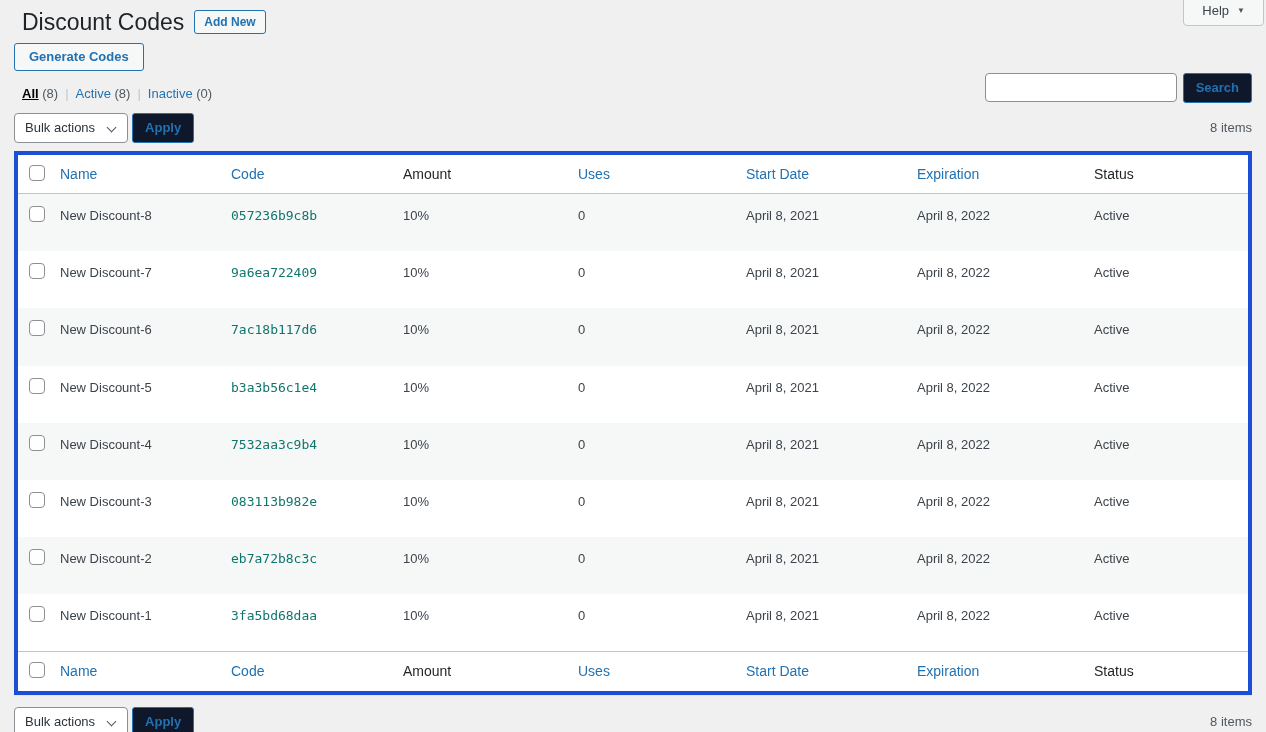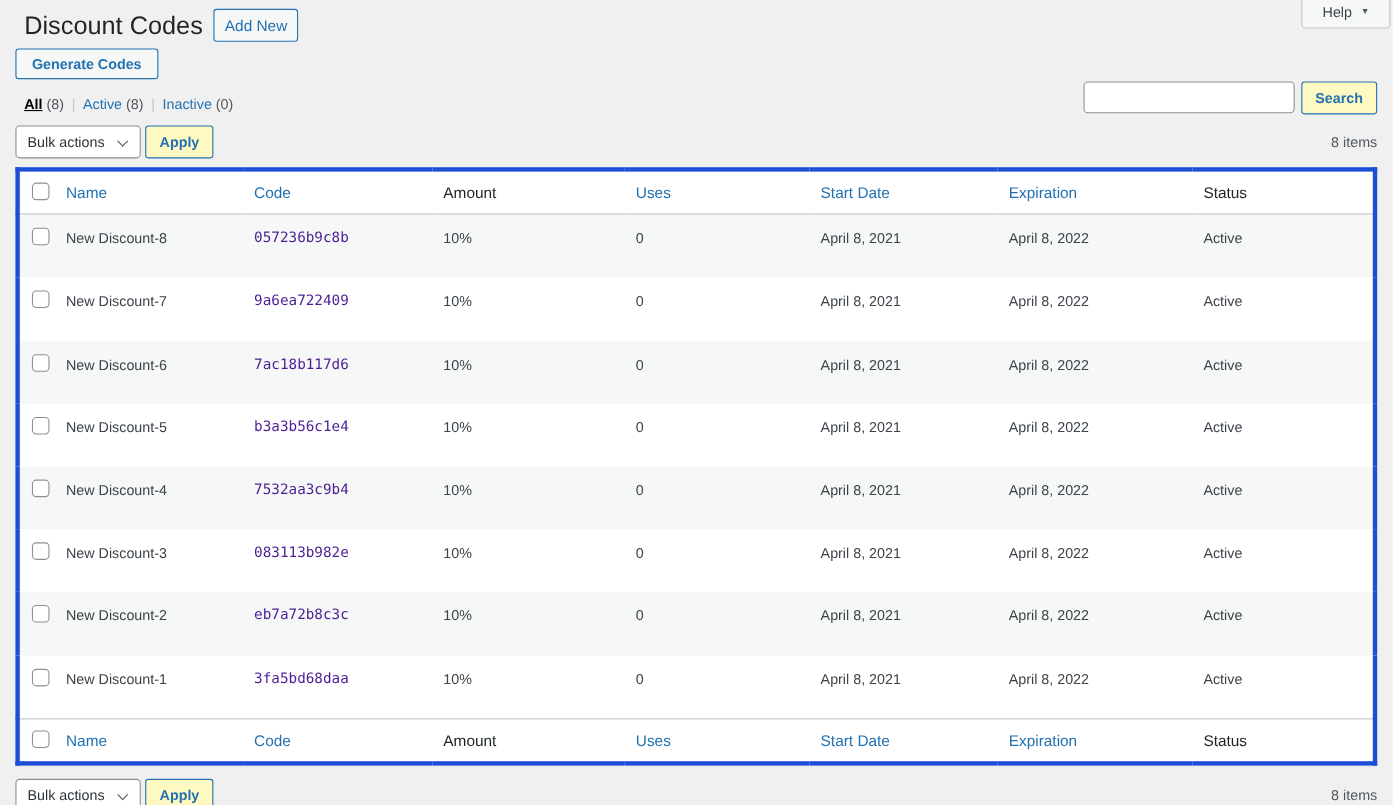--- a/index.html
+++ b/index.html
@@ -26,23 +26,23 @@
 
   .wrap { padding: 0 14px; position: relative; }
 
   .title-row { display: flex; align-items: center; gap: 10px; padding-top: 8px; }
   h1.page-title {
     margin: 0; padding-left: 8px;
     font-size: 23px; font-weight: 400; line-height: 1.25; color: #1d2327;
   }
   .page-title-action {
     display: inline-flex; align-items: center;
-    padding: 3px 9px; height: 30px;
+    padding: 3px 9px; height: 24px;
     background: #f6f7f7; border: 1px solid #2271b1; border-radius: 3px;
-    color: #2271b1; font-size: 14px; font-weight: 400; text-decoration: none; cursor: pointer;
+    color: #2271b1; font-size: 12px; font-weight: 700; text-decoration: none; cursor: pointer;
   }
   .generate-btn {
     display: inline-flex; align-items: center; margin-top: 6px; height: 28px;
     padding: 0 14px;
     background: #f6f7f7; border: 1px solid #2271b1; border-radius: 3px;
     color: #2271b1; font-size: 13px; font-weight: 600; text-decoration: none; cursor: pointer;
   }
 
   .filters-search { display: flex; justify-content: space-between; align-items: flex-start; margin-top: 2px; }
   .subsubsub { padding: 13px 0 0 8px; font-size: 13px; white-space: nowrap; }
@@ -53,21 +53,21 @@
 
   .search-box { display: flex; gap: 6px; }
   .search-input {
     width: 192px; height: 29px;
     border: 1px solid #8c8f94; border-radius: 4px; background: #fff;
     padding: 0 8px; font-size: 14px; font-family: inherit; color: #2c3338;
   }
   .button {
     display: inline-flex; align-items: center; justify-content: center;
     height: 30px; padding: 0 12px;
-    background: #fef9c3; border: 1px solid #2271b1; border-radius: 3px;
+    background: #0f172a; border: 1px solid #2271b1; border-radius: 3px;
     color: #2271b1; font-size: 13px; font-weight: 600; font-family: inherit;
     text-decoration: none; cursor: pointer;
   }
 
   .tablenav { display: flex; justify-content: space-between; align-items: center; margin-top: 10px; height: 30px; }
   .tablenav.bottom { margin-top: 12px; }
   .bulkactions { display: flex; gap: 4px; align-items: center; }
   .select-wrap {
     position: relative; display: inline-flex; align-items: center;
     height: 30px; padding: 0 32px 0 10px;
@@ -95,21 +95,21 @@
     color: #1d2327; line-height: 1.3; vertical-align: middle;
   }
   .wp-list-table th a { color: #2271b1; text-decoration: none; cursor: pointer; }
   .wp-list-table td {
     text-align: left; padding: 13px 10px 26px 10px; font-size: 13px;
     color: #3c434a; line-height: 1.4; vertical-align: top;
   }
   .wp-list-table tr.striped td { background: #f6f7f7; }
   .wp-list-table .cb-col { padding: 10px 0 0 11px; vertical-align: top; }
   .wp-list-table td.cb-col { padding-top: 12px; }
-  .wp-list-table td.code-cell { font-family: "DejaVu Sans Mono", monospace; font-size: 13px; color: #4c1d95; }
+  .wp-list-table td.code-cell { font-family: "DejaVu Sans Mono", monospace; font-size: 13px; color: #0f766e; }
   input[type="checkbox"] {
     appearance: none; -webkit-appearance: none;
     width: 16px; height: 16px; margin: 0;
     border: 1px solid #8c8f94; border-radius: 4px; background: #fff; cursor: pointer;
   }
 </style>
 </head>
 <body>
 
 <div class="page">

